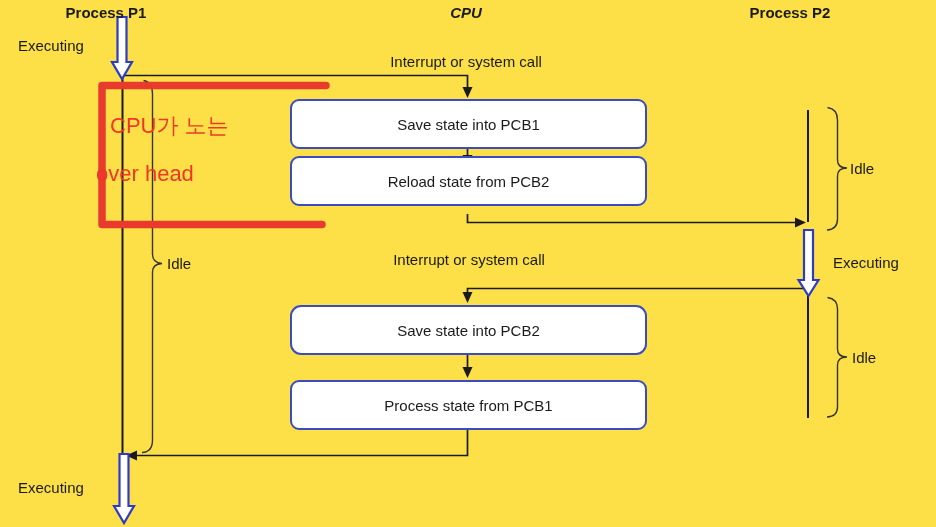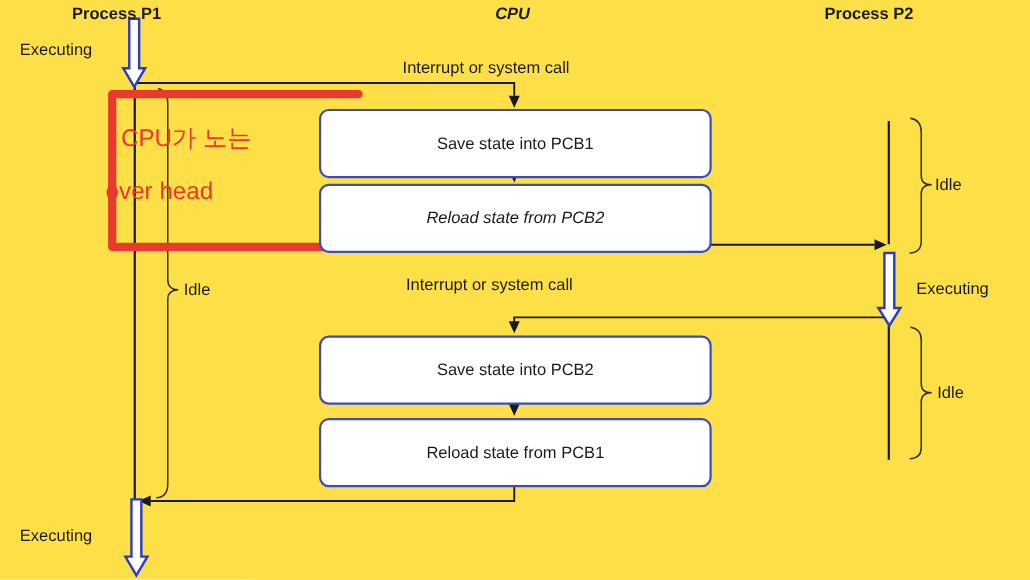--- a/index.html
+++ b/index.html
@@ -25,39 +25,39 @@
     text-align: center;
     white-space: nowrap;
   }
   .lbl {
     position: absolute;
     font-size: 15px;
     color: #1a1a1a;
     white-space: nowrap;
     text-align: center;
   }
-  .lbl.centered { text-align: left; }
+  .lbl.centered { text-align: center; }
   .pcb-box {
     position: absolute;
     left: 290px;
     width: 357px;
-    height: 63px;
+    height: 50px;
     border: 2px solid #3b4cc0;
     border-radius: 9px;
     background: #ffffff;
     display: flex;
     align-items: center;
     justify-content: center;
     font-size: 15px;
     color: #1a1a1a;
     white-space: nowrap;
   }
   .box1 { top: 99px; }
-  .box2 { top: 167px; font-style: italic; }
-  .box3 { top: 305px; }
+  .box2 { top: 156px; }
+  .box3 { top: 305px; border-radius: 11px; }
   .box4 { top: 380px; }
   .red-note {
     position: absolute;
     color: #ee362b;
     white-space: nowrap;
     line-height: 1;
   }
   .red-note.l1 { left: 110px; top: 115px; font-size: 22px; }
   .red-note.l2 { left: 96px;  top: 163px; font-size: 22px; }
 </style>
@@ -109,21 +109,21 @@
   <div class="pcb-box box1">
     <span>Save state into PCB1</span>
   </div>
   <div class="pcb-box box2">
     <span>Reload state from PCB2</span>
   </div>
   <div class="pcb-box box3">
     <span>Save state into PCB2</span>
   </div>
   <div class="pcb-box box4">
-    <span>Reload state from PCB1</span>
+    <span>Process state from PCB1</span>
   </div>
 
   <div class="lbl" style="left:18px; top:37px;">Executing</div>
   <div class="lbl centered" style="left:366px; top:53px; width:200px;">Interrupt or system call</div>
   <div class="lbl" style="left:167px; top:255px;">Idle</div>
   <div class="lbl centered" style="left:369px; top:251px; width:200px;">Interrupt or system call</div>
   <div class="lbl" style="left:850px; top:160px;">Idle</div>
   <div class="lbl" style="left:833px; top:254px;">Executing</div>
   <div class="lbl" style="left:852px; top:349px;">Idle</div>
   <div class="lbl" style="left:18px; top:479px;">Executing</div>

